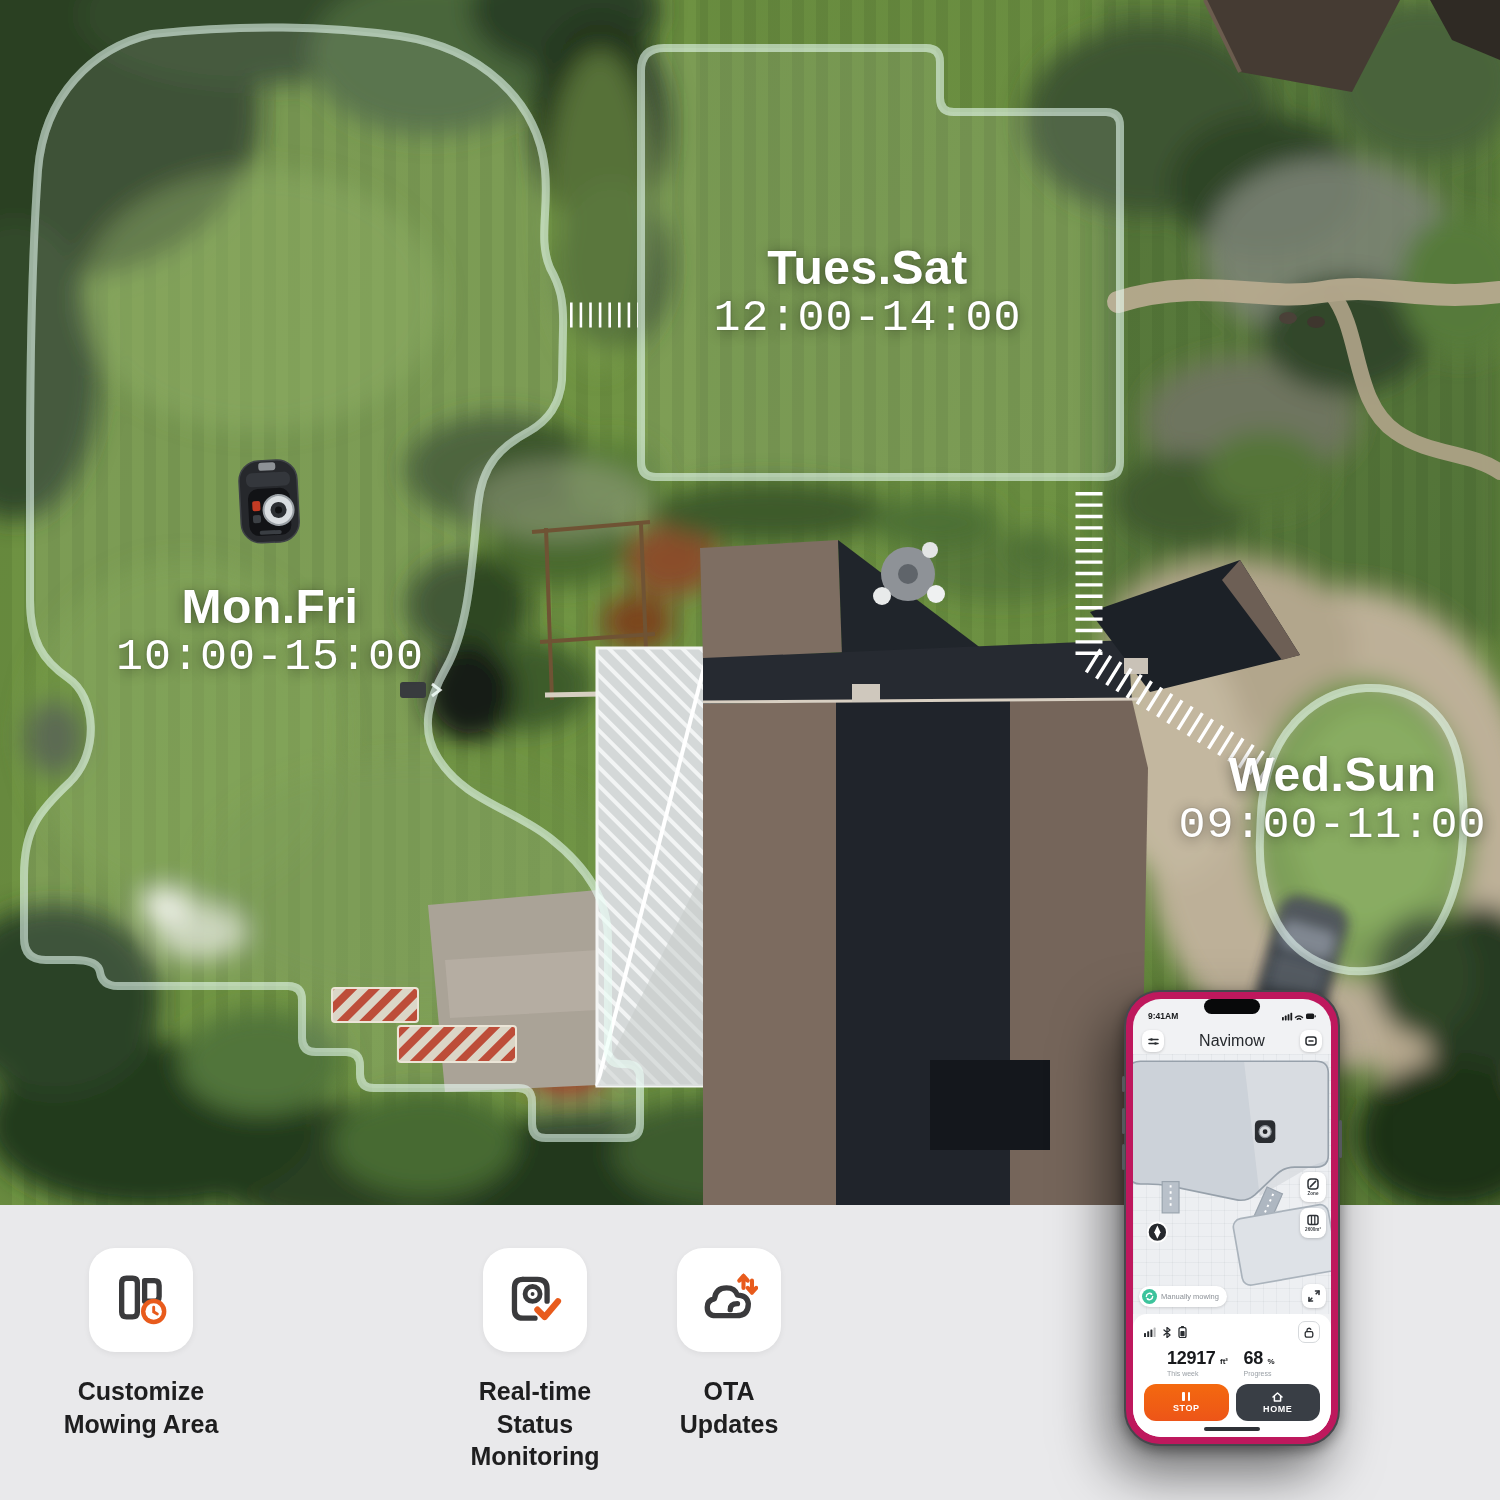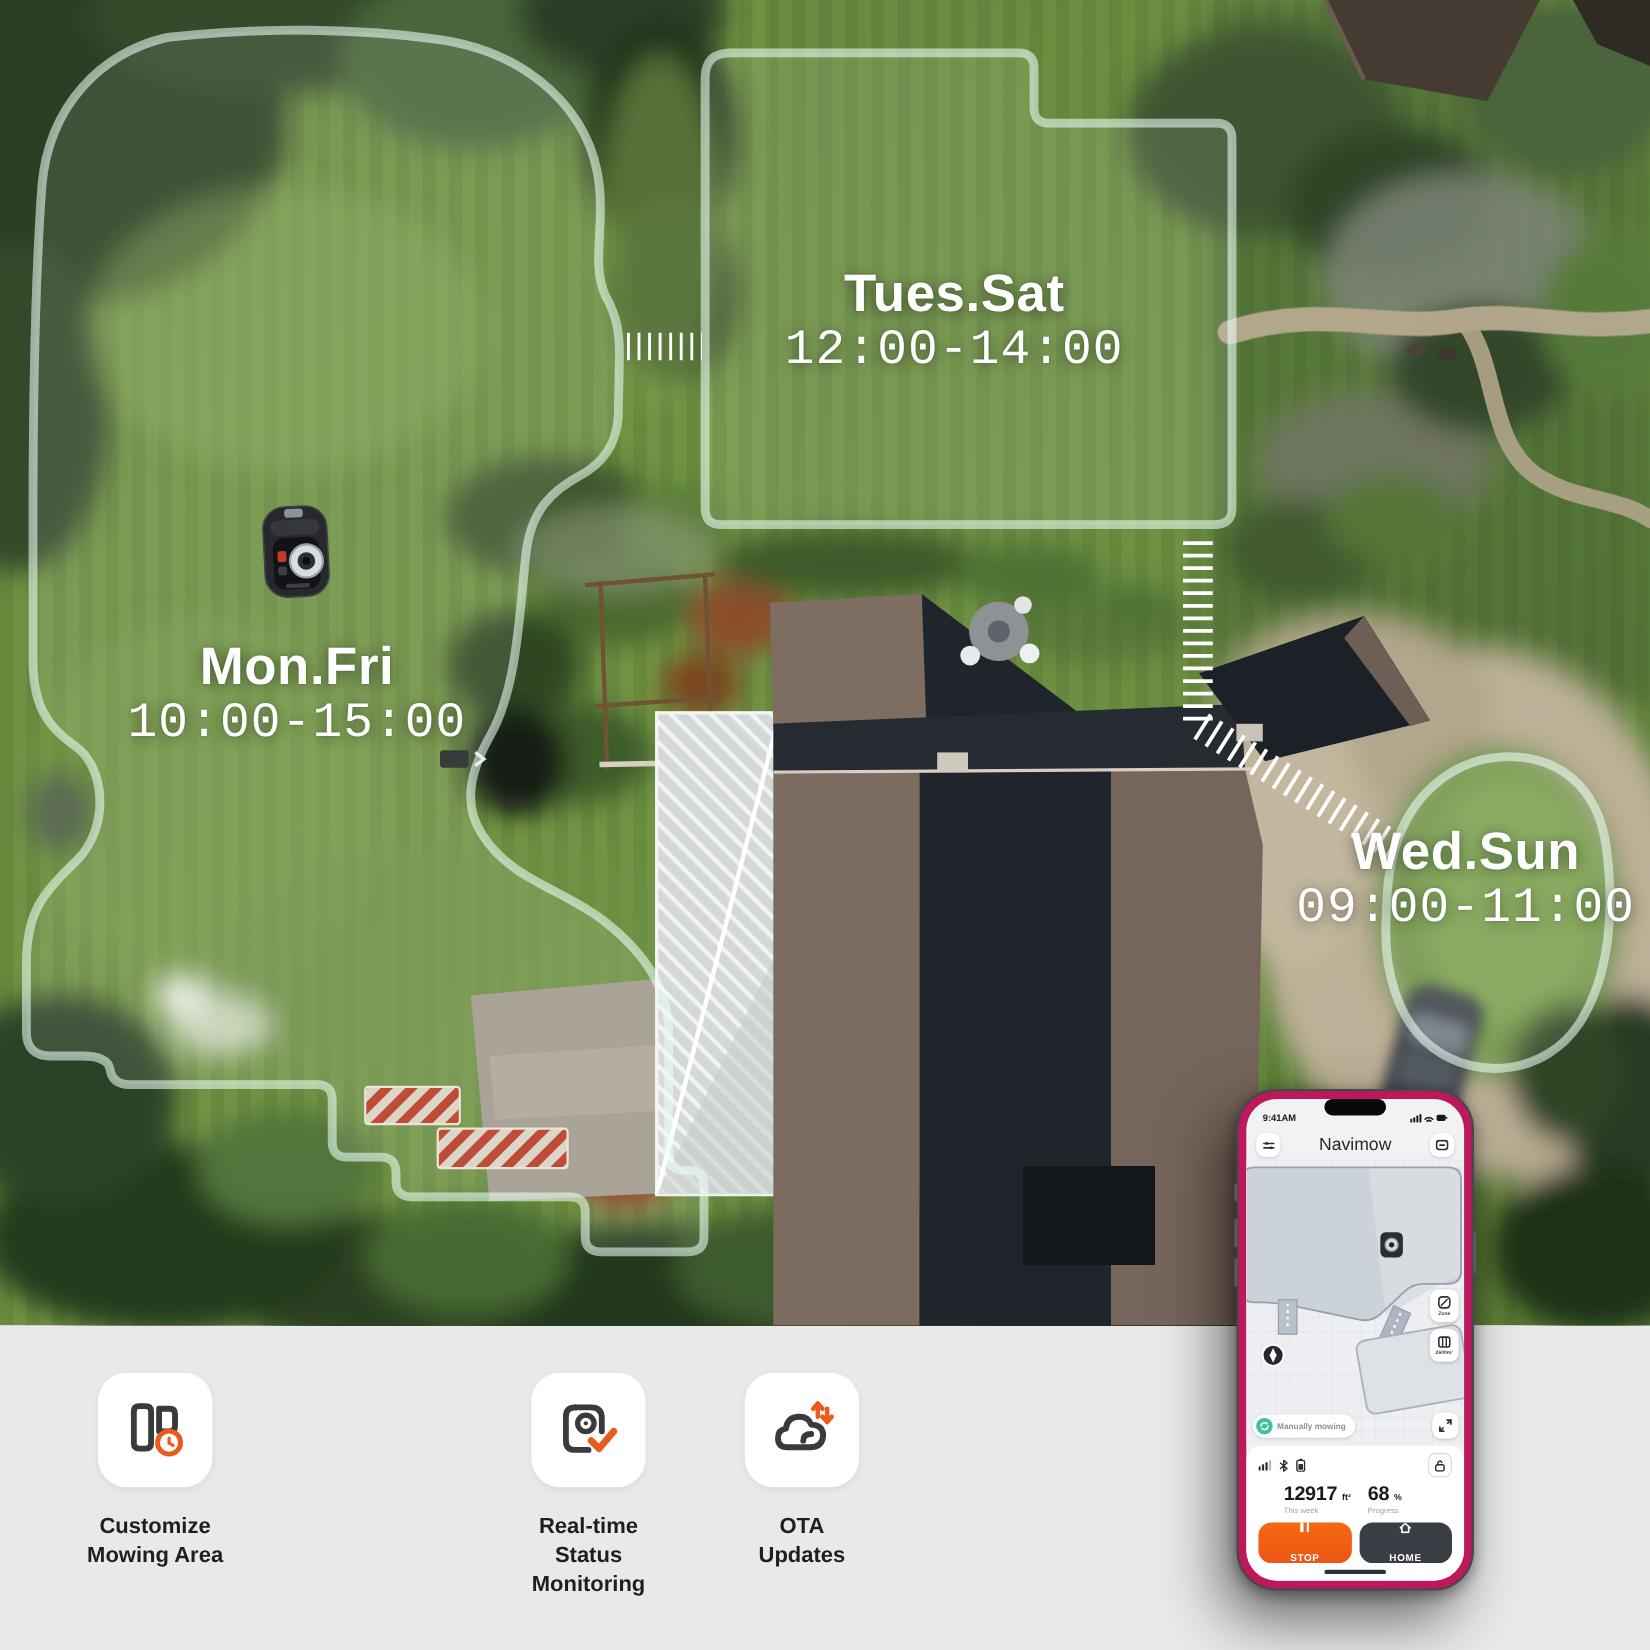--- a/index.html
+++ b/index.html
@@ -16,21 +16,21 @@
   .lbl-monfri{left:95px;top:582px;width:350px;}
   .lbl-tuessat{left:690px;top:243px;width:355px;}
   .lbl-wedsun{left:1165px;top:750px;width:335px;}
   
   .strip{position:absolute;left:0;top:1205px;width:1500px;height:295px;background:#e9e9eb;}
   .feature{position:absolute;top:43px;width:210px;display:flex;flex-direction:column;align-items:center;}
   .f1{left:36px}.f2{left:234px}.f3{left:430px}.f4{left:624px}.f5{left:823px}
   .tile{width:104px;height:104px;background:#fff;border-radius:26px;
         display:flex;align-items:center;justify-content:center;
         box-shadow:0 2px 6px rgba(0,0,0,.06);}
-  .feature .cap{margin-top:23px;font-size:20px;font-weight:700;color:#1e1e1f;
+  .feature .cap{margin-top:23px;font-size:25px;font-weight:700;color:#1e1e1f;
                 line-height:1.3;text-align:center;white-space:pre-line;}
   
   .phone{position:absolute;left:1124px;top:990px;width:212px;height:452px;
          background:#be185d;border-radius:36px;border:2px solid #46484d;
          box-shadow:-14px 26px 55px rgba(0,0,0,.55),0 4px 14px rgba(0,0,0,.4);}
   .side-btn{position:absolute;background:#55585d;border-radius:2px;}
   .sb-l1{left:-4px;top:84px;width:3px;height:16px}
   .sb-l2{left:-4px;top:116px;width:3px;height:26px}
   .sb-l3{left:-4px;top:152px;width:3px;height:26px}
   .sb-r1{right:-4px;top:128px;width:3px;height:38px}
@@ -52,36 +52,36 @@
   .mapbtn{width:26px;height:30px;background:#fff;border-radius:8px;
           box-shadow:0 1px 3px rgba(0,0,0,.18);display:flex;flex-direction:column;
           align-items:center;justify-content:center;gap:1px;}
   .mapbtn .t{font-size:4.6px;font-weight:700;color:#3a3e43;}
   .pillrow{position:absolute;left:6px;right:5px;bottom:6px;display:flex;
            align-items:center;justify-content:space-between;}
   .pill{height:21px;background:#fff;border-radius:11px;display:flex;align-items:center;
         gap:4px;padding:0 8px 0 3px;box-shadow:0 1px 3px rgba(0,0,0,.15);}
   .pill .dot{width:15px;height:15px;border-radius:50%;background:#3cc39c;
              display:flex;align-items:center;justify-content:center;}
-  .pill .ptext{font-size:7.5px;font-weight:700;color:#8b9096;}
+  .pill .ptext{font-size:7.5px;font-weight:400;color:#8b9096;}
   .sqbtn{width:24px;height:24px;background:#fff;border-radius:8px;
          box-shadow:0 1px 3px rgba(0,0,0,.18);display:flex;align-items:center;justify-content:center;}
   .panel{background:#ffffff;border-radius:14px 14px 0 0;padding:7px 11px 4px;}
   .iconrow{display:flex;align-items:center;justify-content:space-between;}
   .iconrow .lft{display:flex;align-items:center;gap:7px;}
   .lockbtn{width:20px;height:20px;border:1px solid #d6d9dc;border-radius:7px;
            display:flex;align-items:center;justify-content:center;background:#fff;}
   .statrow{display:flex;margin-top:5px;margin-left:23px;}
   .stat{flex:1;}
   .stat .val{font-size:18px;font-weight:700;color:#17191c;letter-spacing:-.3px;}
   .stat .unit{font-size:8px;font-weight:700;color:#17191c;}
   .stat .cap{font-size:7px;color:#9aa0a6;margin-top:1px;}
   .btnrow{display:flex;gap:7px;margin-top:7px;}
   .abtn{flex:1;height:37px;border-radius:12px;display:flex;flex-direction:column;
-        align-items:center;justify-content:space-between;gap:2px;color:#fff;
+        align-items:center;justify-content:center;gap:2px;color:#fff;
         font-size:9px;font-weight:700;letter-spacing:.6px;}
   .stop{background:linear-gradient(180deg,#f4690f,#ed5518);}
   .home{background:#393e45;}
   .pause{display:flex;gap:2.5px;}
   .pause i{display:block;width:2.6px;height:9px;background:#fff;border-radius:1px;}
   .homebar{width:56px;height:4px;border-radius:2px;background:#2e3136;margin:6px auto 2px;}
 </style>
 </head>
 <body>
 

